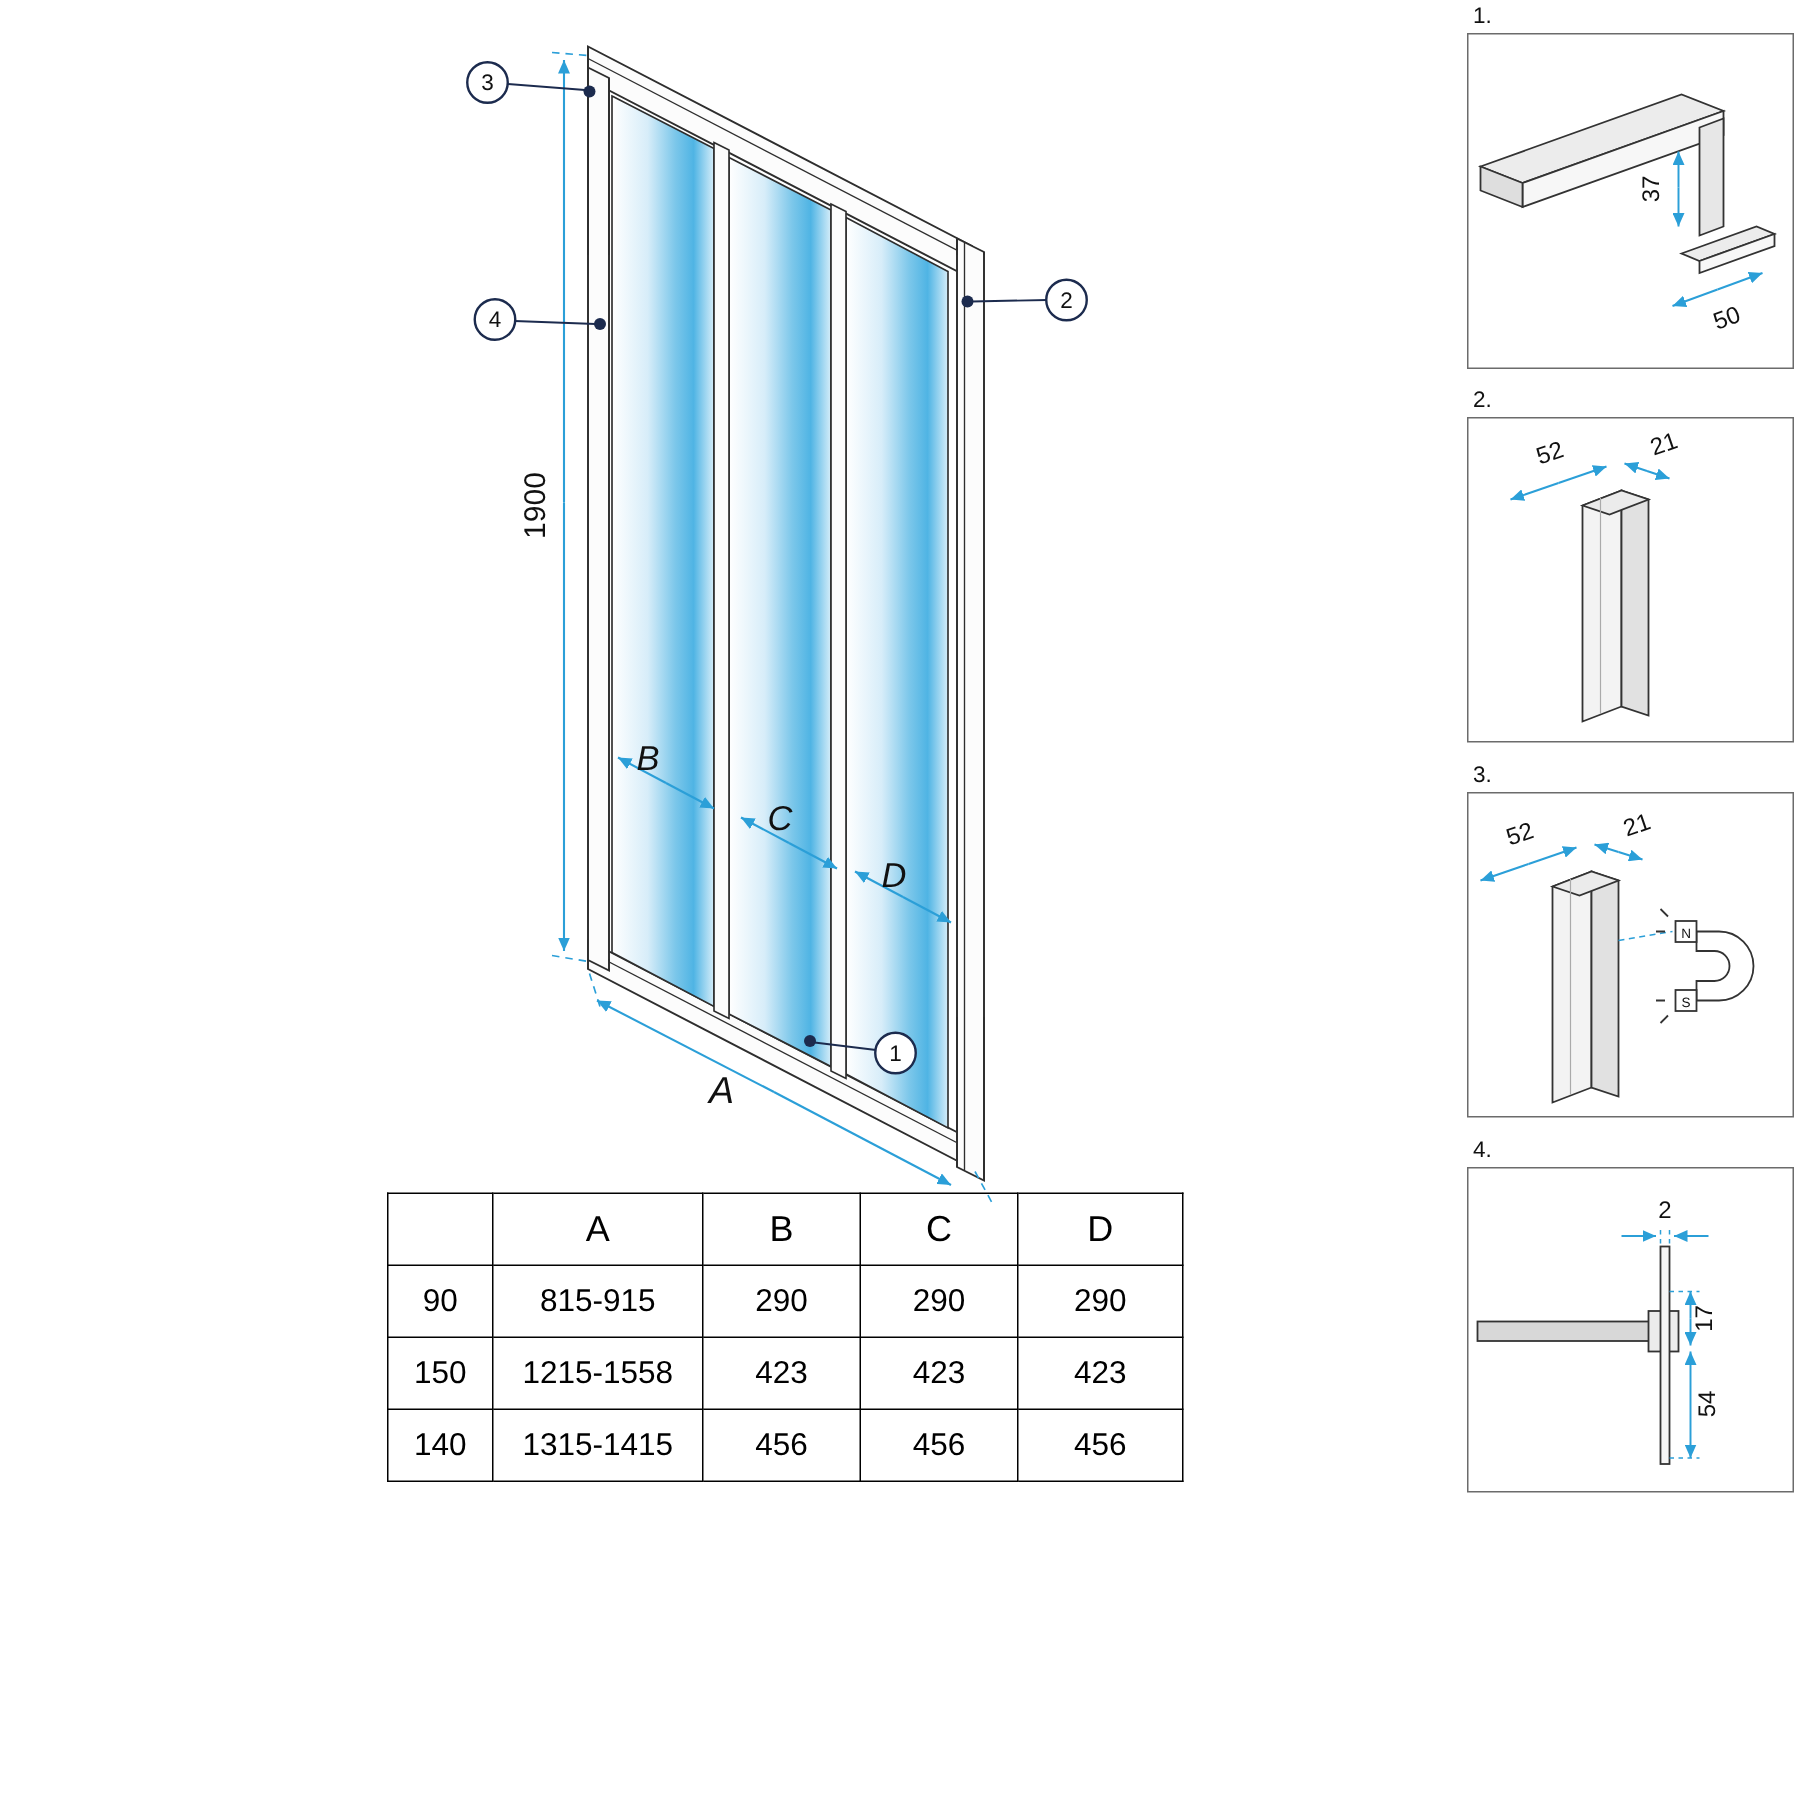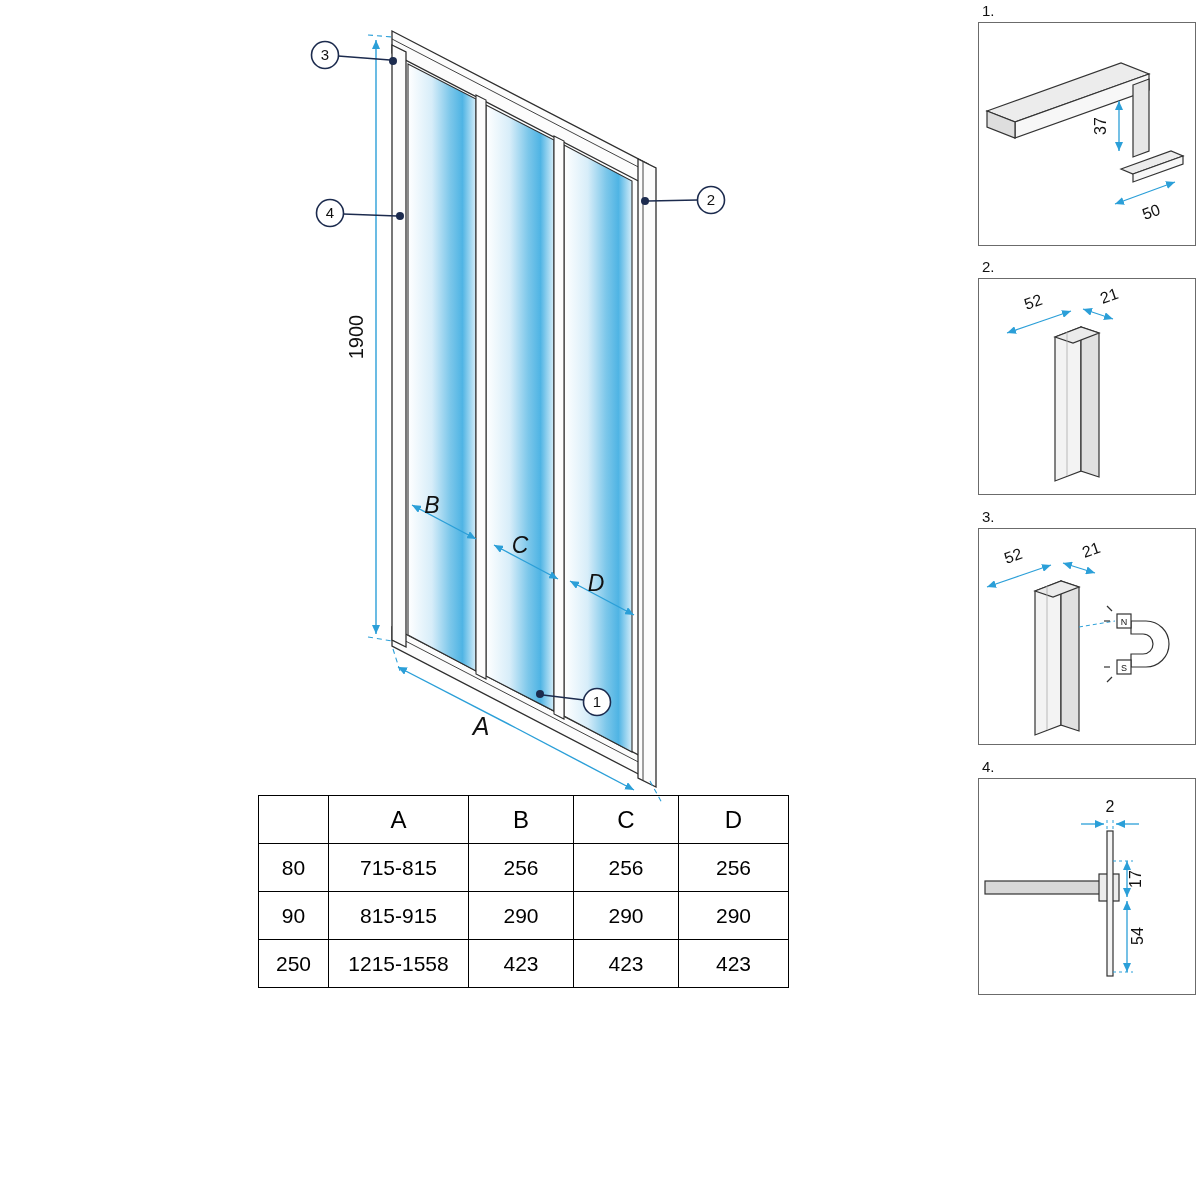--- a/index.html
+++ b/index.html
@@ -255,36 +255,36 @@
       <tr>
         <th></th>
         <th>A</th>
         <th>B</th>
         <th>C</th>
         <th>D</th>
       </tr>
     </thead>
     <tbody>
       <tr>
-        <td>80</td>
-        <td>715-815</td>
-        <td>256</td>
-        <td>256</td>
-        <td>256</td>
-      </tr>
-      <tr>
         <td>90</td>
         <td>815-915</td>
         <td>290</td>
         <td>290</td>
         <td>290</td>
       </tr>
       <tr>
-        <td>250</td>
+        <td>150</td>
         <td>1215-1558</td>
         <td>423</td>
         <td>423</td>
         <td>423</td>
       </tr>
+      <tr>
+        <td>140</td>
+        <td>1315-1415</td>
+        <td>456</td>
+        <td>456</td>
+        <td>456</td>
+      </tr>
     </tbody>
   </table>
 
 </div>
 
 </body></html>

